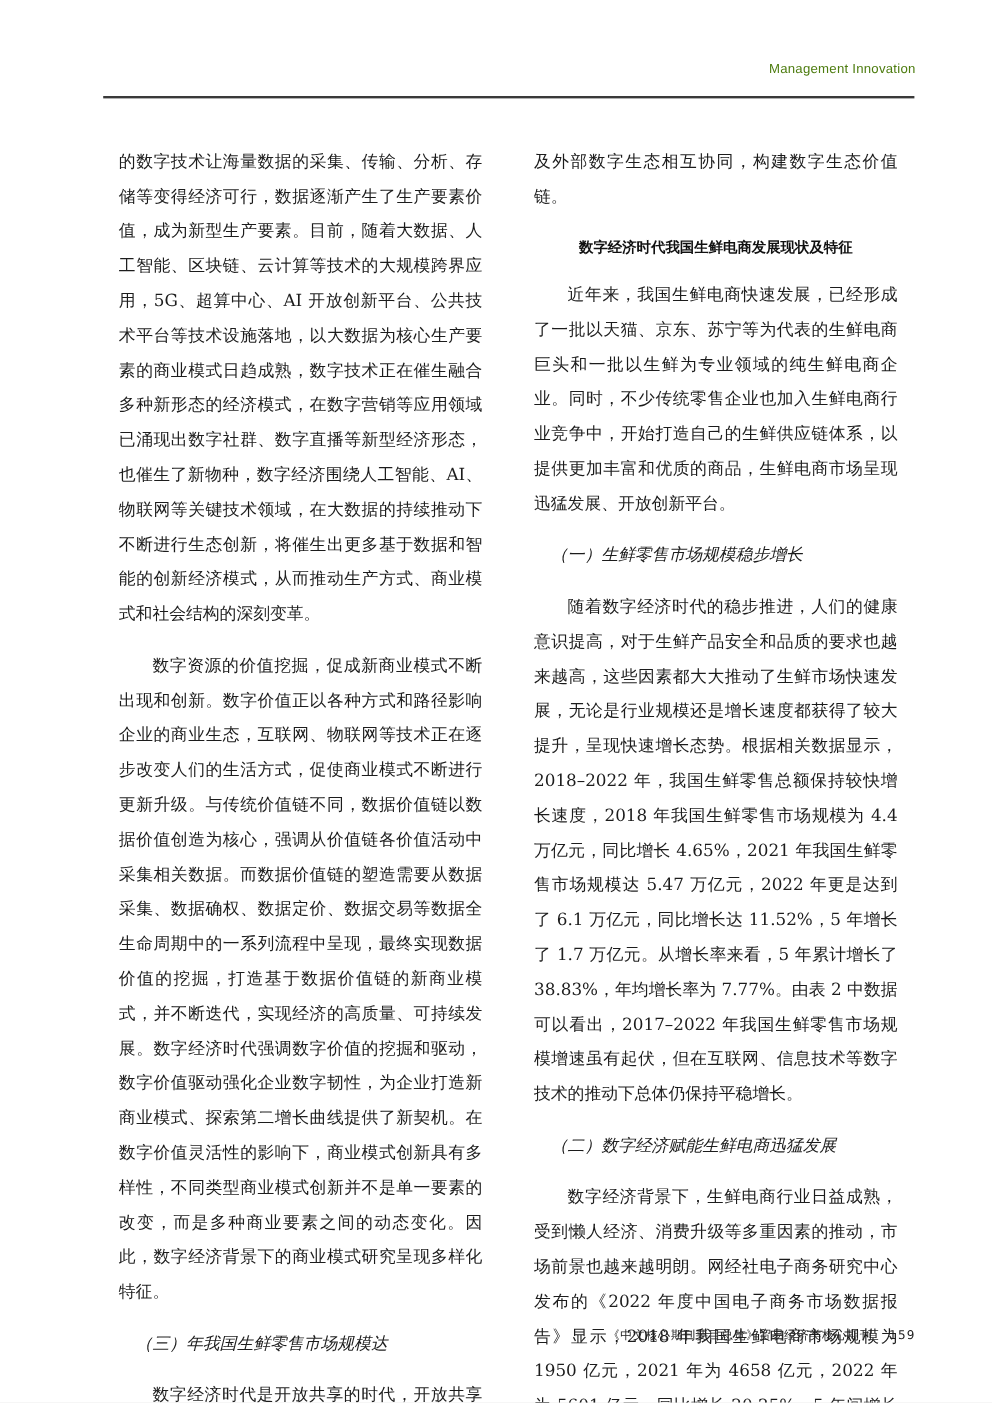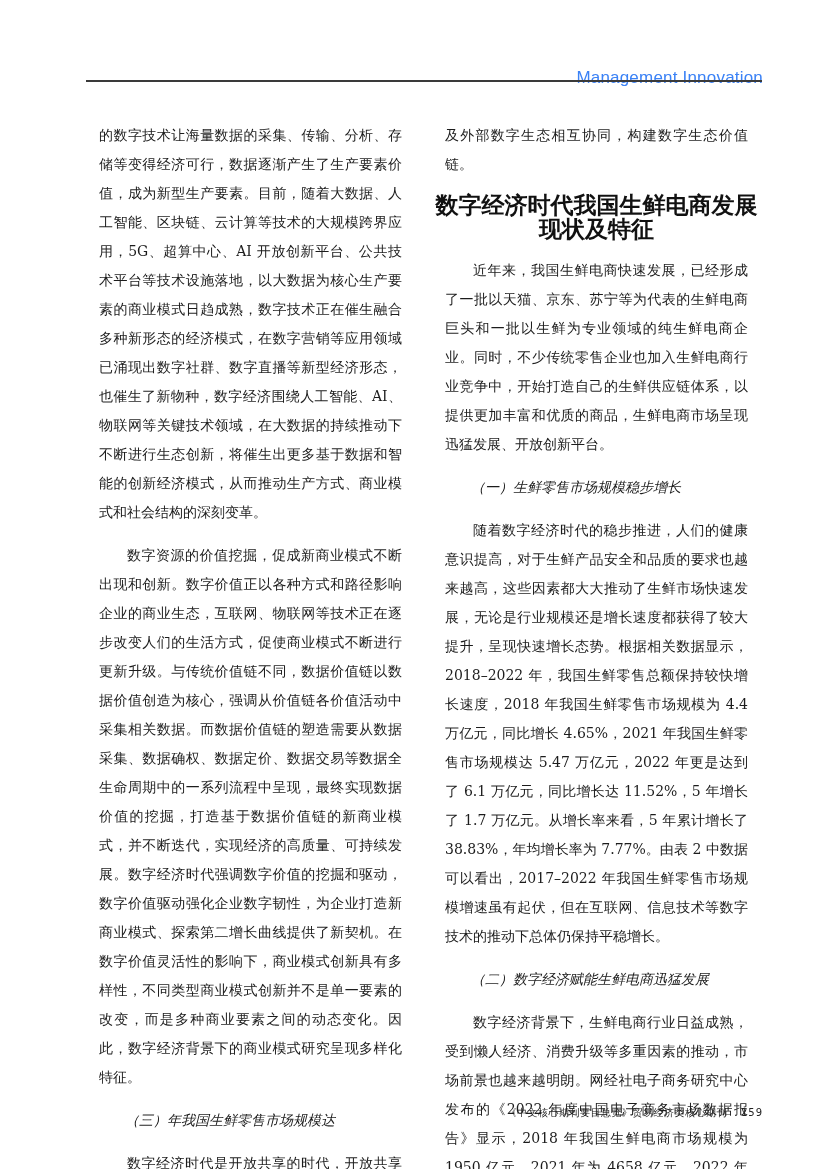--- a/index.html
+++ b/index.html
@@ -8,43 +8,43 @@
     width:827px;height:1169px;
     background:#ffffff;
     margin:0 auto;
     overflow:hidden;
     font-family:"DejaVu Serif","Liberation Serif",serif;
     color:#1c1c1c;
   }
   .page-header{
     position:absolute;top:52px;right:64px;
     font-family:"Liberation Sans","DejaVu Sans",sans-serif;
-    font-size:17px;color:#3b82f6;letter-spacing:.2px;margin-top:16px;
+    font-size:11px;color:#4d7c0f;letter-spacing:.2px;
   }
   .rule{
     position:absolute;top:80px;left:86px;width:676px;height:2px;
     background:#3a3a3a;
   }
   .col{
     position:absolute;top:107px;width:331px;
     font-size:14px;line-height:29px;text-align:justify;
   }
   .col-left{left:85px;}
   .col-right{left:431px;}
   .para{margin:14px;text-indent:2em;}
   .para.noindent{text-indent:0;}
   .sub-heading{
-    margin:12px;text-indent:2em;font-style:italic;font-weight:500;
+    margin:0;text-indent:2em;font-style:italic;font-weight:500;
     font-family:"DejaVu Serif","Liberation Serif",serif;
   }
   .section-title{
     margin:15px 0 11px 0;
     text-align:center;text-indent:0;
-    font-family:Liberation Serif, serif;
-    font-weight:bold;font-size:23px;color:#111;line-height:24px;
+    font-family:Liberation Sans, sans-serif;
+    font-weight:bold;font-size:12px;color:#111;line-height:24px;
   }
   .page-footer{
     position:absolute;top:1106px;right:64px;
     font-family:"DejaVu Sans","Liberation Sans",sans-serif;
     font-size:10px;color:#222;letter-spacing:.5px;
   }
   .page-footer .pageno{margin-left:14px;letter-spacing:1px;}
 </style>
 </head>
 <body>

